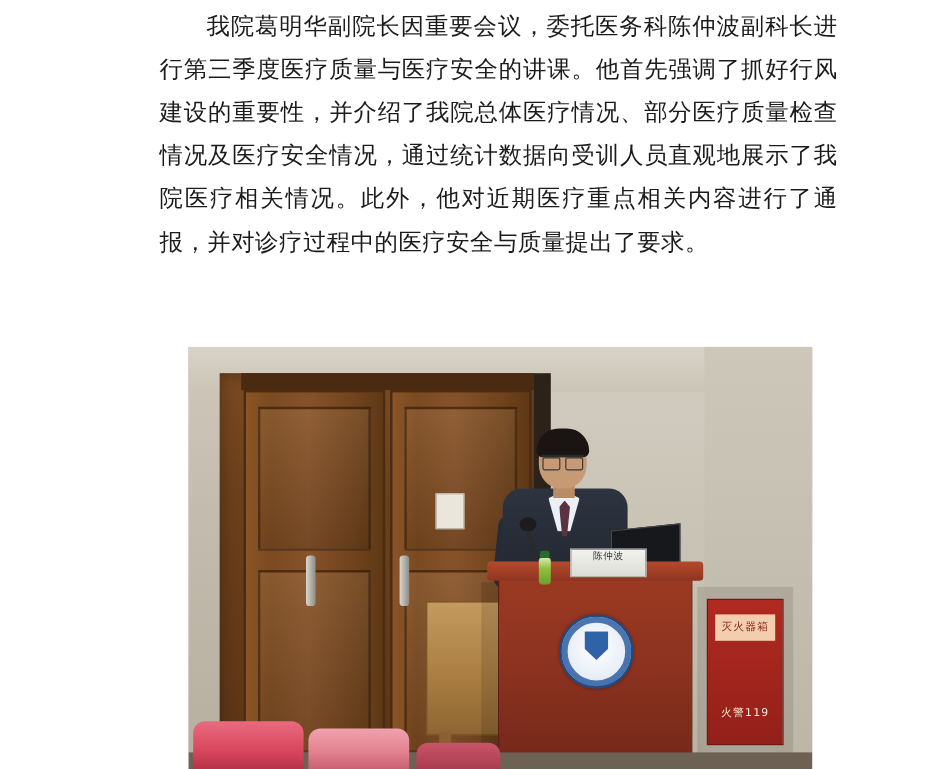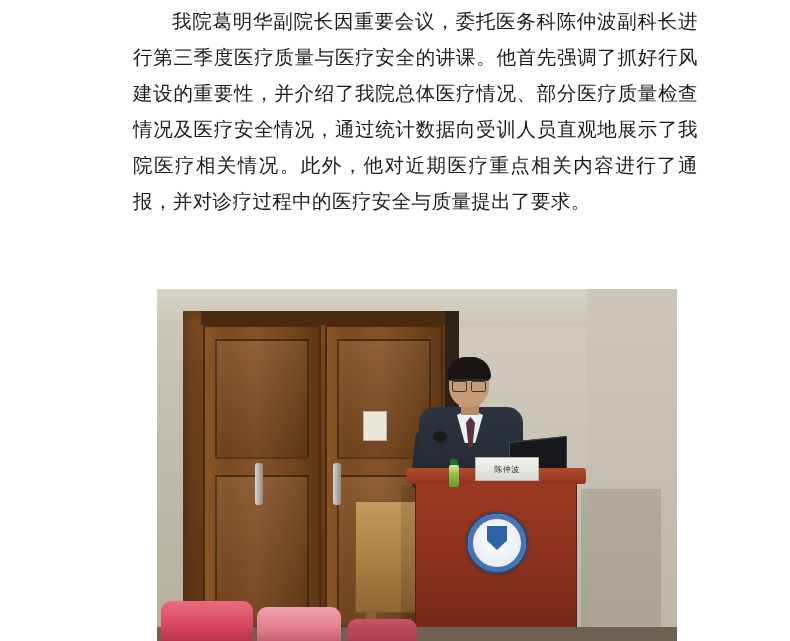--- a/index.html
+++ b/index.html
@@ -392,21 +392,20 @@
   
   .nameplate {
     position: absolute;
     left: 318px;
     top: 168px;
     width: 62px;
     height: 22px;
     background: linear-gradient(180deg, #f2f2ee 0%, #dcdcd6 100%);
     border: 1px solid #b3b2ac;
     display: flex;
-    align-items: center;
     justify-content: center;
   }
   .nameplate span {
     font-family: "DejaVu Sans", sans-serif;
     font-size: 8px;
     color: #2f2f2f;
     letter-spacing: 0.5px;
   }
 
   
@@ -485,20 +484,24 @@
           <div class="door-panel p1"></div>
           <div class="door-panel p2"></div>
         </div>
         <div class="door-handle h1"></div>
         <div class="door-handle h2"></div>
       </div>
 
       <div class="wall-plate"></div>
 
       <div class="cabinet-shadow"></div>
+      <div class="fire-cabinet">
+        <div class="label-top">灭火器箱</div>
+        <div class="label-bottom">火警119</div>
+      </div>
 
       <div class="side-table">
         <div class="leg l"></div>
         <div class="leg r"></div>
       </div>
 
       <div class="podium-shadow"></div>
 
       <div class="person-arm"></div>
       <div class="person-body"></div>

